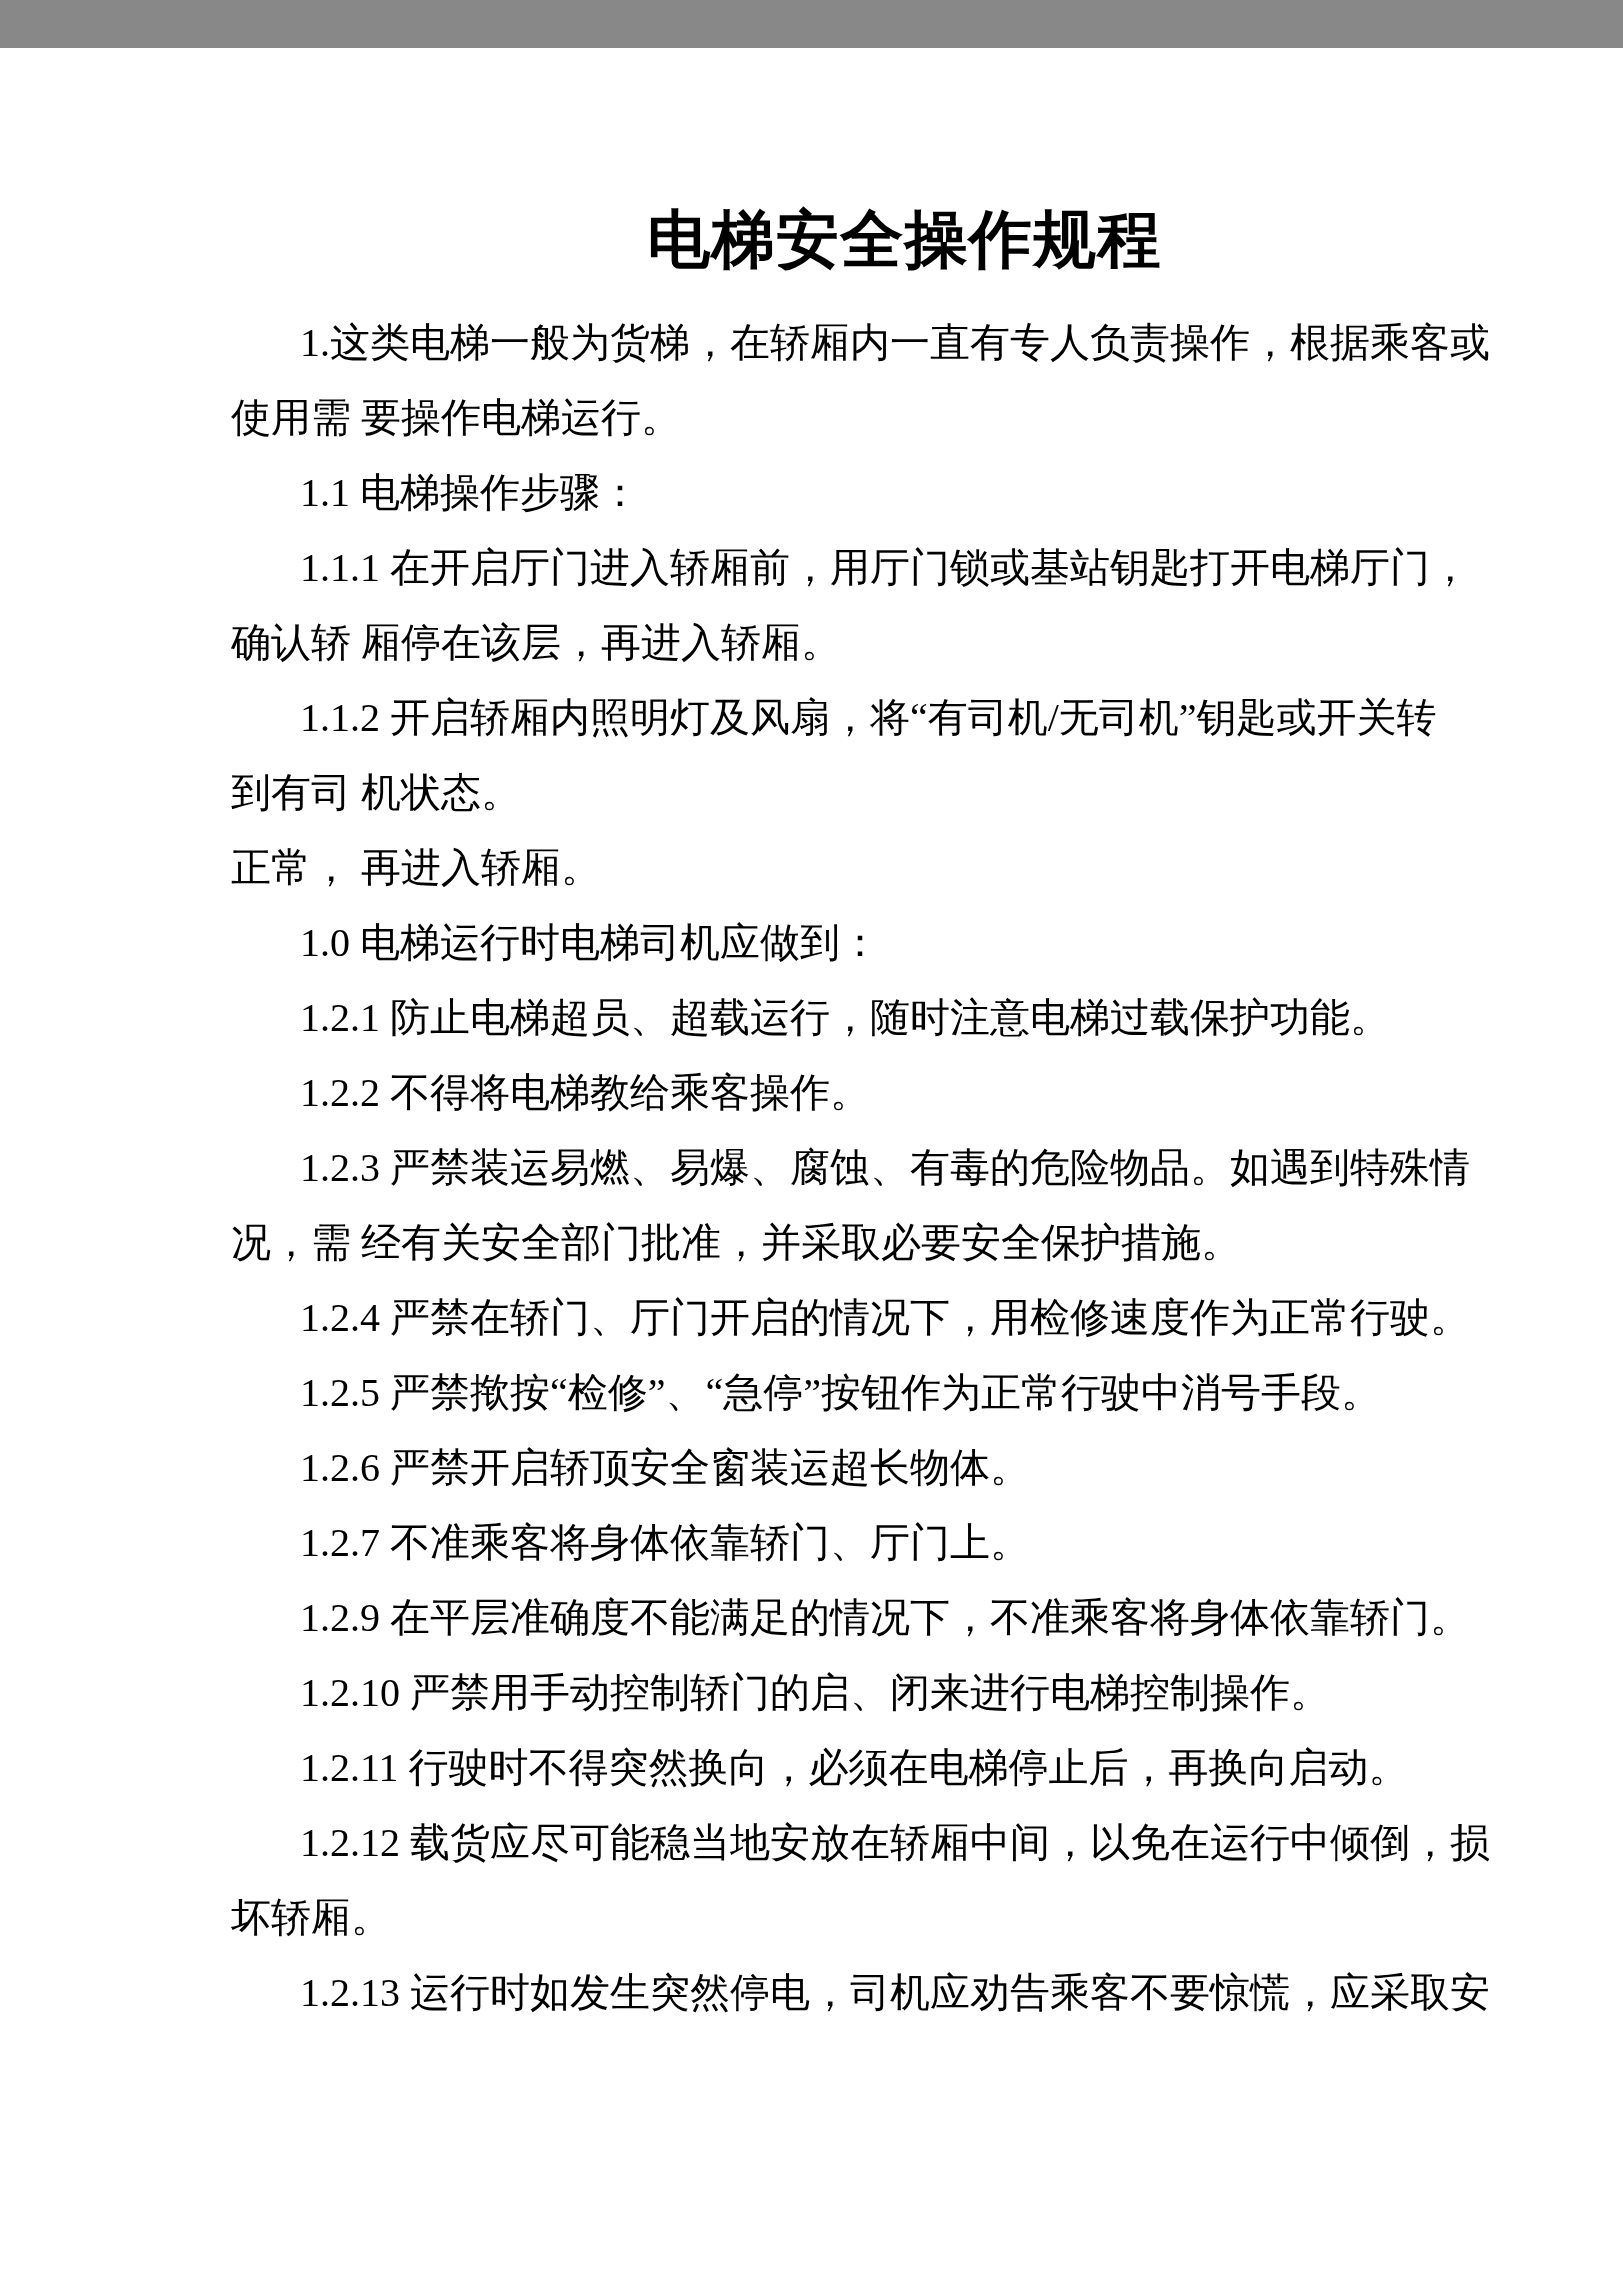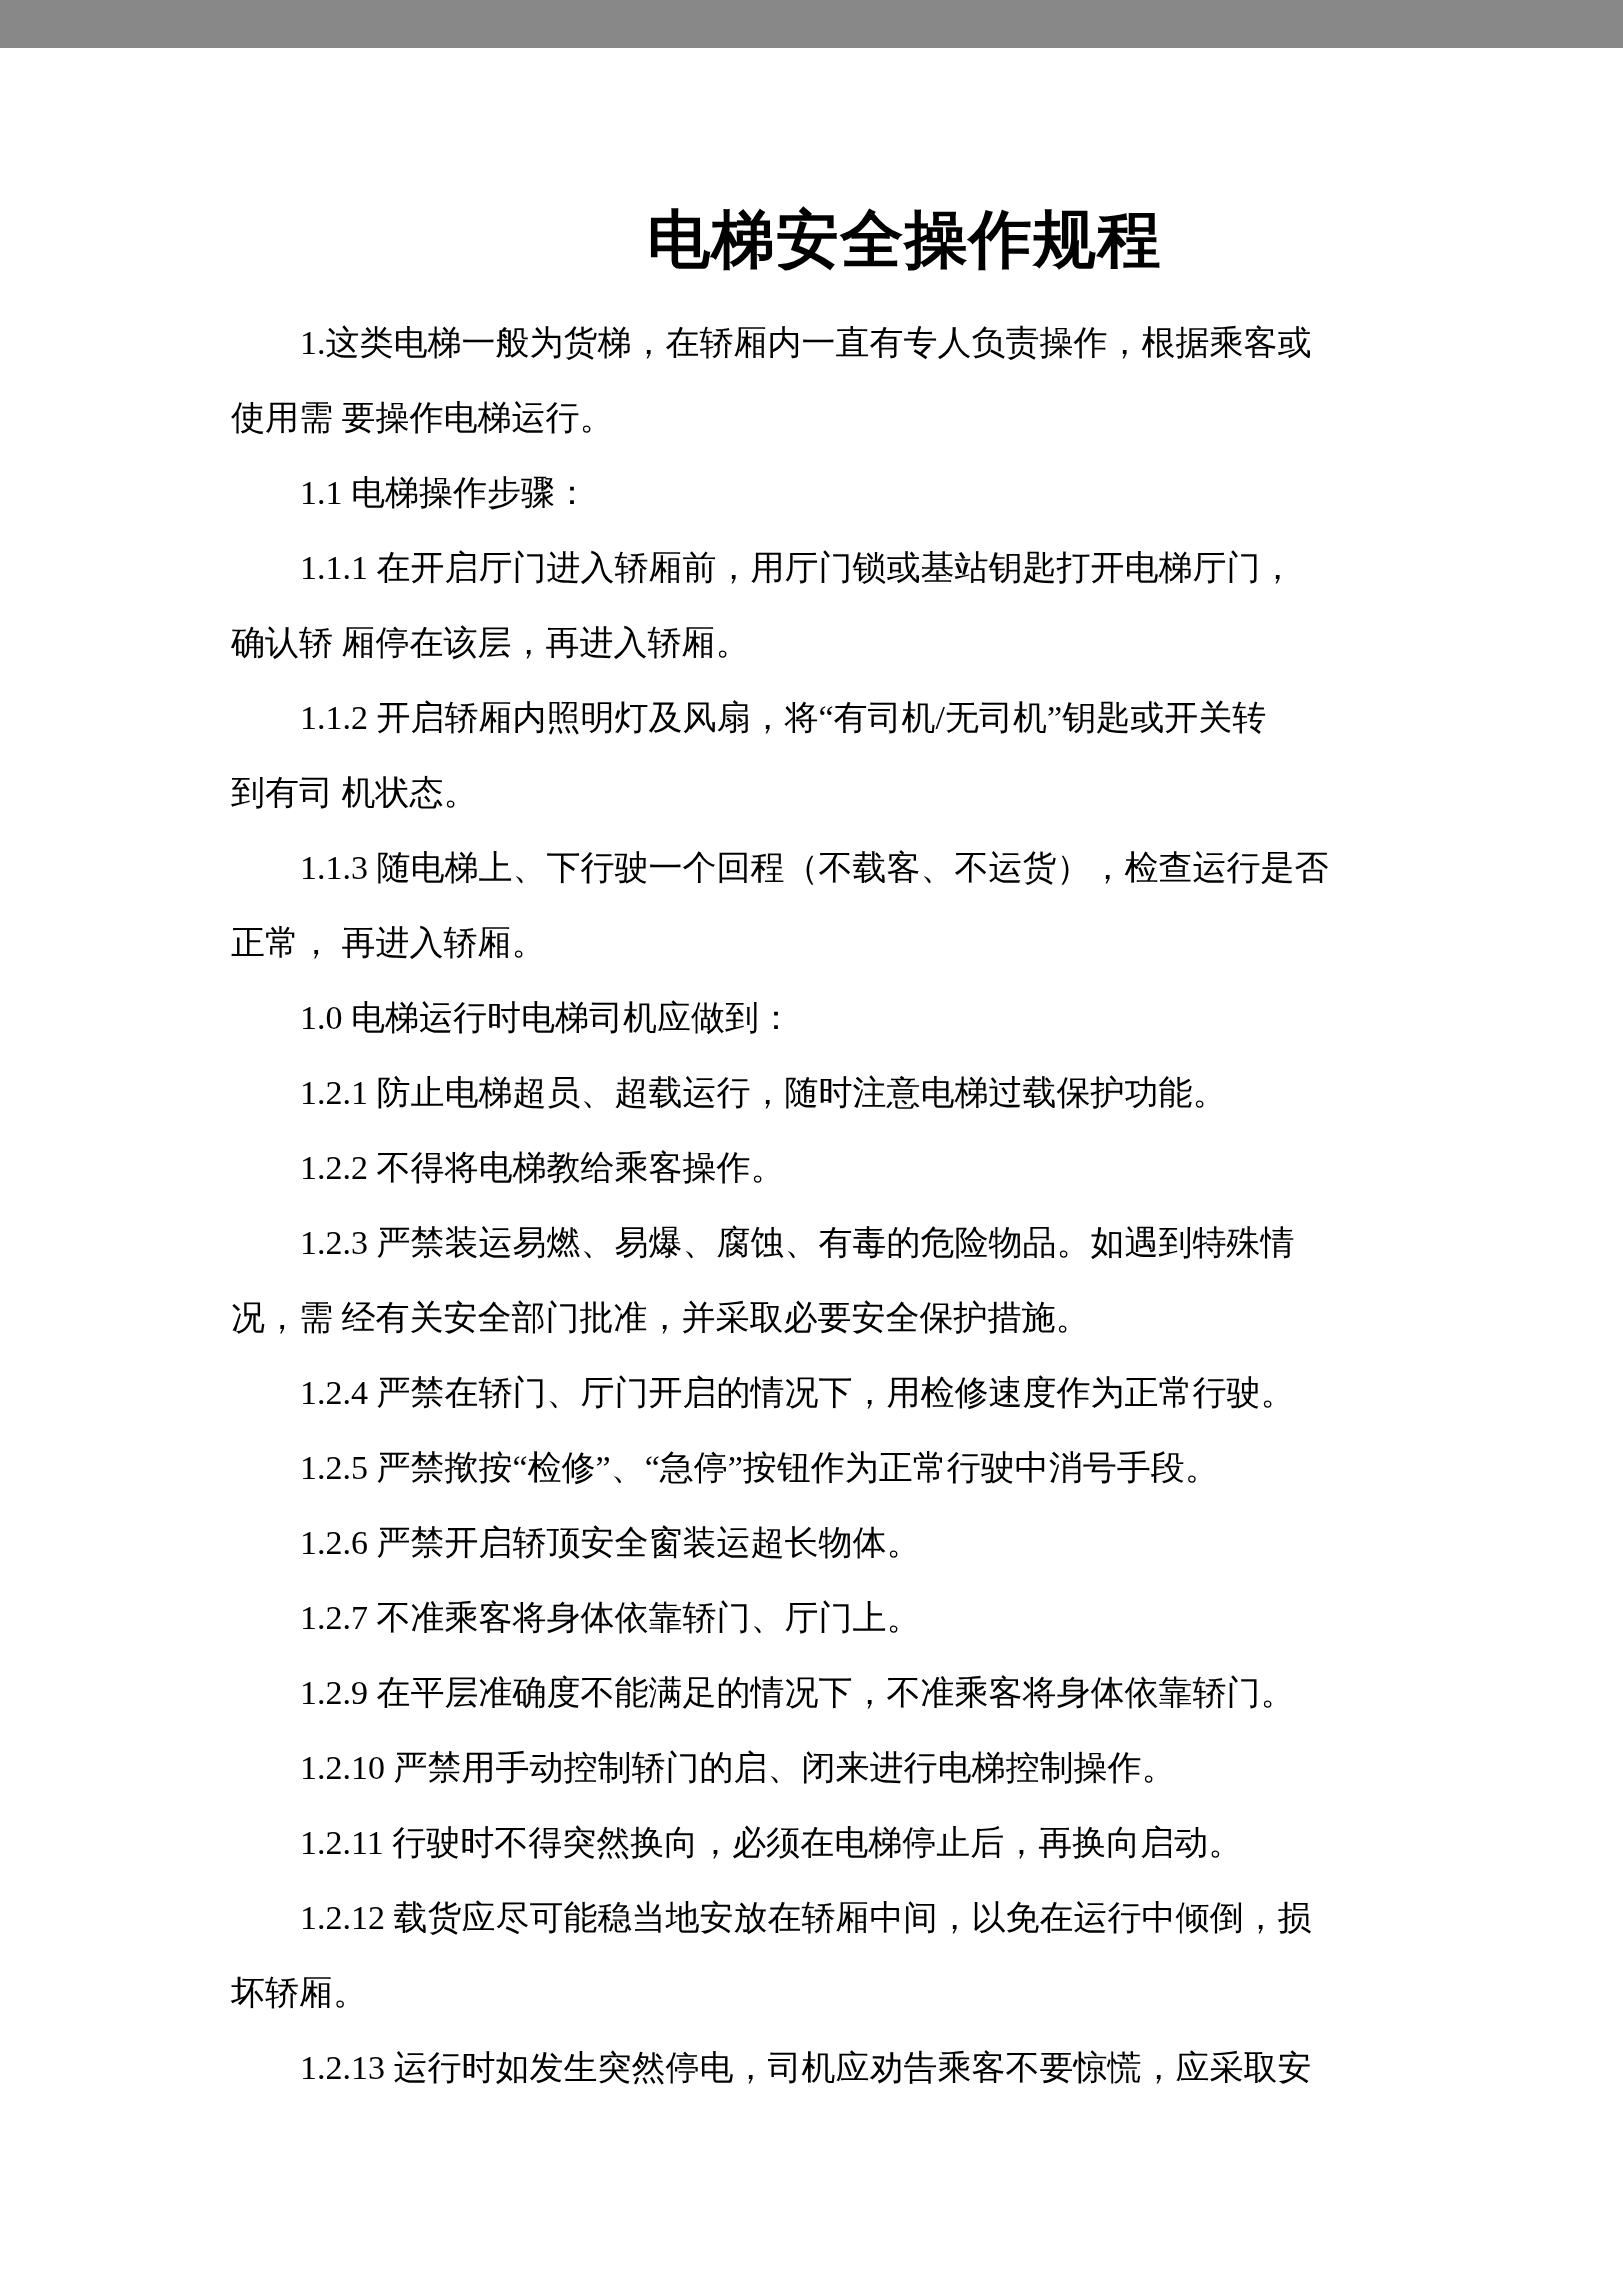--- a/index.html
+++ b/index.html
@@ -31,21 +31,21 @@
     letter-spacing: 1.3px;
     white-space: pre;
   }
   .doc-body {
     position: absolute;
     top: 257px;
     left: 231px;
     width: 1243px;
   }
   .line {
-    font-size: 34px;
+    font-size: 40px;
     line-height: 75px;
     white-space: pre;
     letter-spacing: 0px;
   }
   .line.indent {
     padding-left: 69px;
   }
 </style>
 </head>
 <body>
@@ -53,21 +53,20 @@
 <div class="page">
   <h1 class="doc-title">电梯安全操作规程</h1>
   <div class="doc-body">
       <div class="line indent">1.这类电梯一般为货梯，在轿厢内一直有专人负责操作，根据乘客或</div>
       <div class="line">使用需 要操作电梯运行。</div>
       <div class="line indent">1.1 电梯操作步骤：</div>
       <div class="line indent">1.1.1 在开启厅门进入轿厢前，用厅门锁或基站钥匙打开电梯厅门，</div>
       <div class="line">确认轿 厢停在该层，再进入轿厢。</div>
       <div class="line indent">1.1.2 开启轿厢内照明灯及风扇，将“有司机/无司机”钥匙或开关转</div>
       <div class="line">到有司 机状态。</div>
-      <div class="line indent">1.1.3 随电梯上、下行驶一个回程（不载客、不运货），检查运行是否</div>
       <div class="line">正常， 再进入轿厢。</div>
       <div class="line indent">1.0 电梯运行时电梯司机应做到：</div>
       <div class="line indent">1.2.1 防止电梯超员、超载运行，随时注意电梯过载保护功能。</div>
       <div class="line indent">1.2.2 不得将电梯教给乘客操作。</div>
       <div class="line indent">1.2.3 严禁装运易燃、易爆、腐蚀、有毒的危险物品。如遇到特殊情</div>
       <div class="line">况，需 经有关安全部门批准，并采取必要安全保护措施。</div>
       <div class="line indent">1.2.4 严禁在轿门、厅门开启的情况下，用检修速度作为正常行驶。</div>
       <div class="line indent">1.2.5 严禁揿按“检修”、“急停”按钮作为正常行驶中消号手段。</div>
       <div class="line indent">1.2.6 严禁开启轿顶安全窗装运超长物体。</div>
       <div class="line indent">1.2.7 不准乘客将身体依靠轿门、厅门上。</div>

